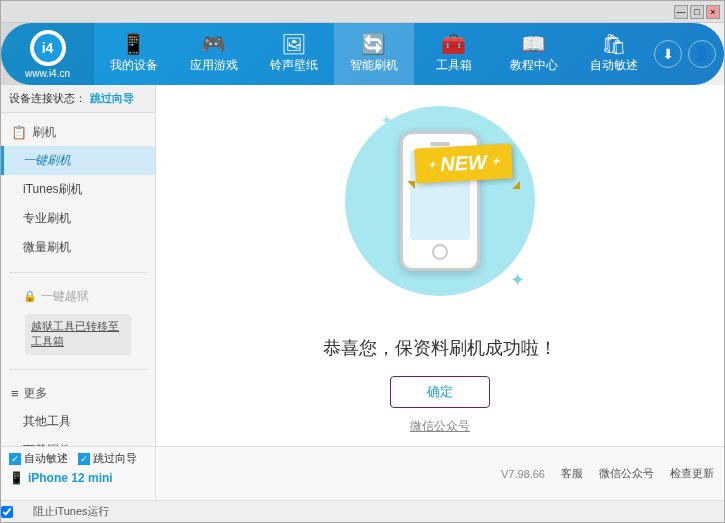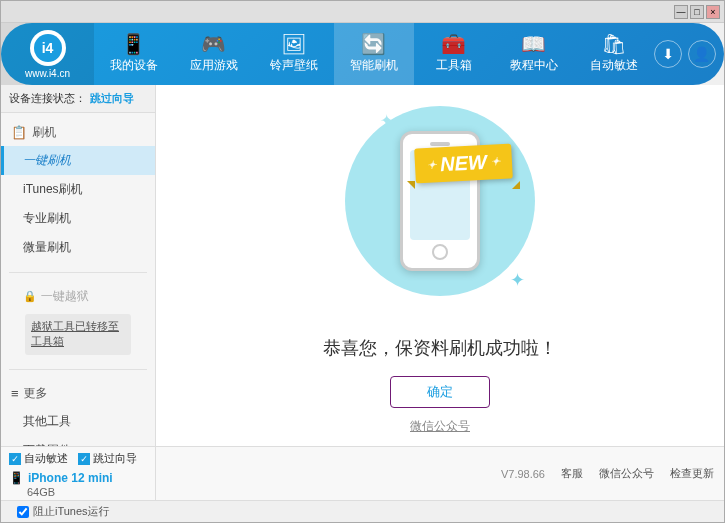--- a/index.html
+++ b/index.html
@@ -387,24 +387,24 @@
       cursor: pointer;
       font-size: 11px;
     }
 
     .itunes-bar {
       height: 22px;
       background: #f0f0f0;
       border-top: 1px solid #ddd;
       display: flex;
       align-items: center;
-      padding: 0 16px;
+      padding: 0 0;
       font-size: 11px;
       color: #555;
-      gap: 4px;
+      gap: 20px;
     }
     .itunes-bar input[type="checkbox"] {
       width: 12px;
       height: 12px;
     }
   </style>
 </head>
 <body>
 
 <div class="app-window">
@@ -581,25 +581,20 @@
         </label>
         <label class="checkbox-item" style="display:flex;align-items:center;gap:3px;">
           <div class="checkbox checked">✓</div>
           <span>跳过向导</span>
         </label>
       </div>
       <div style="display:flex;align-items:center;gap:4px;margin-top:2px;">
         <span style="color:#1a9de0; font-size:12px;">📱</span>
         <span class="device-name">iPhone 12 mini</span>
       </div>
-      <div style="padding-left:18px;">
-        <span class="device-detail">64GB</span>
-        <br>
-        <span class="device-detail">Down-12mini-13,1</span>
-      </div>
     </div>
     <div class="bottom-bar-right">
       <span class="version-text">V7.98.66</span>
       <span class="footer-link">客服</span>
       <span class="footer-link">微信公众号</span>
       <span class="footer-link">检查更新</span>
     </div>
   </div>
 
   <div class="itunes-bar">

